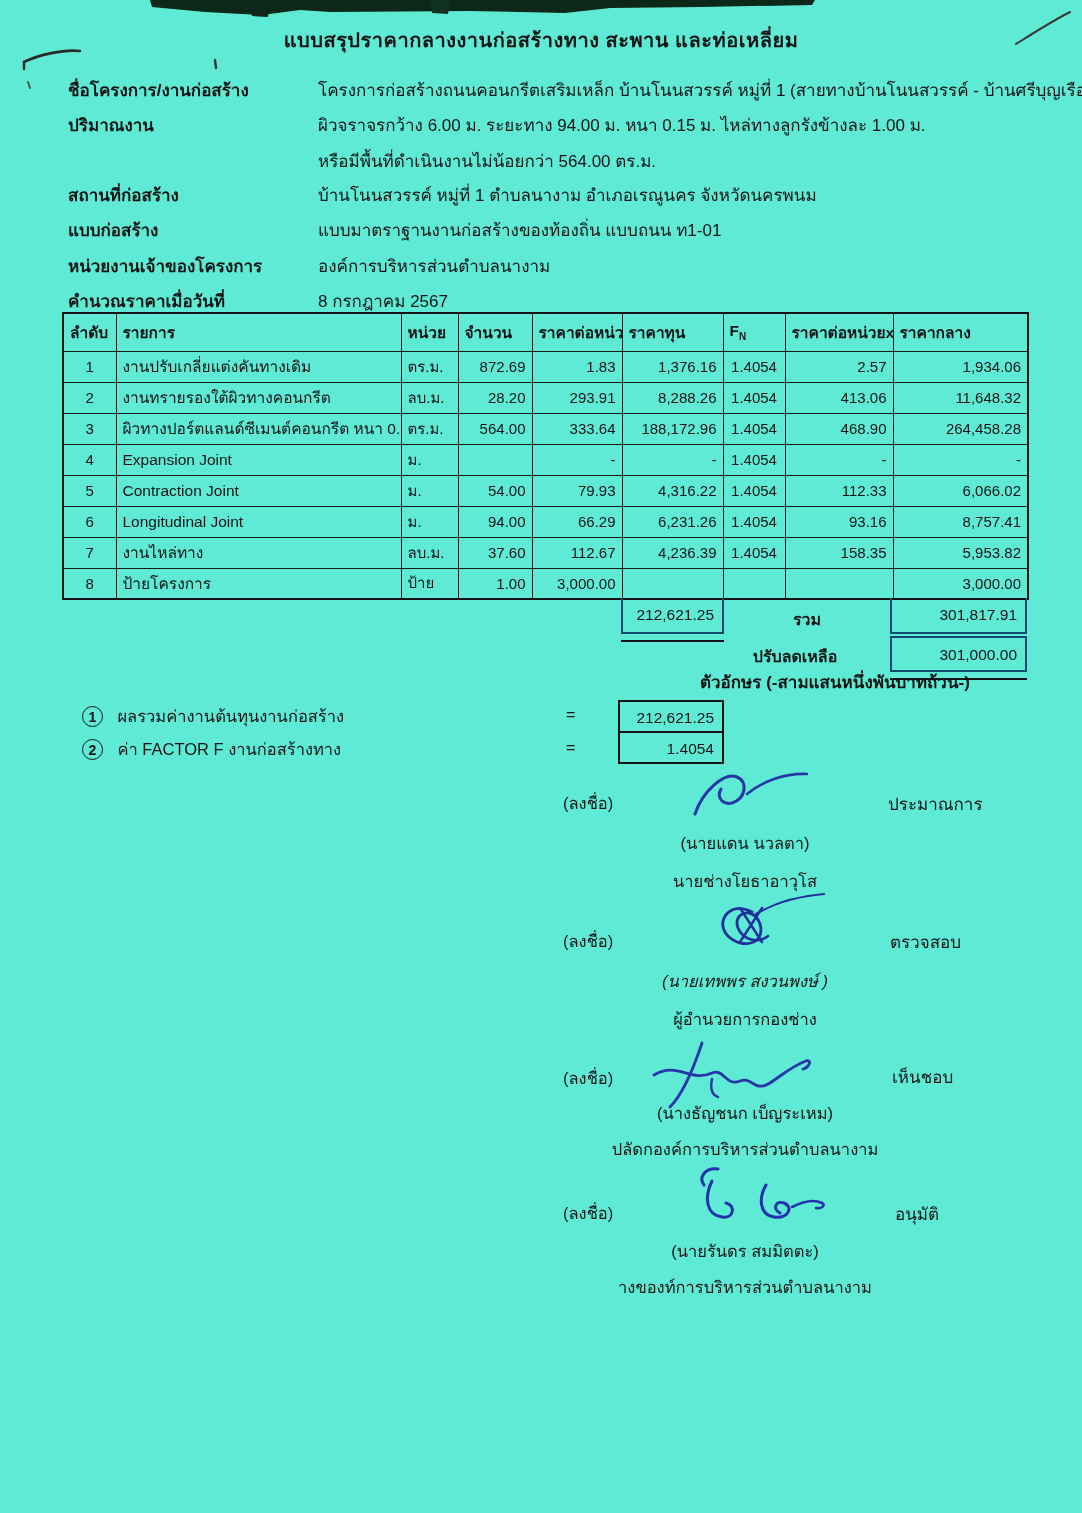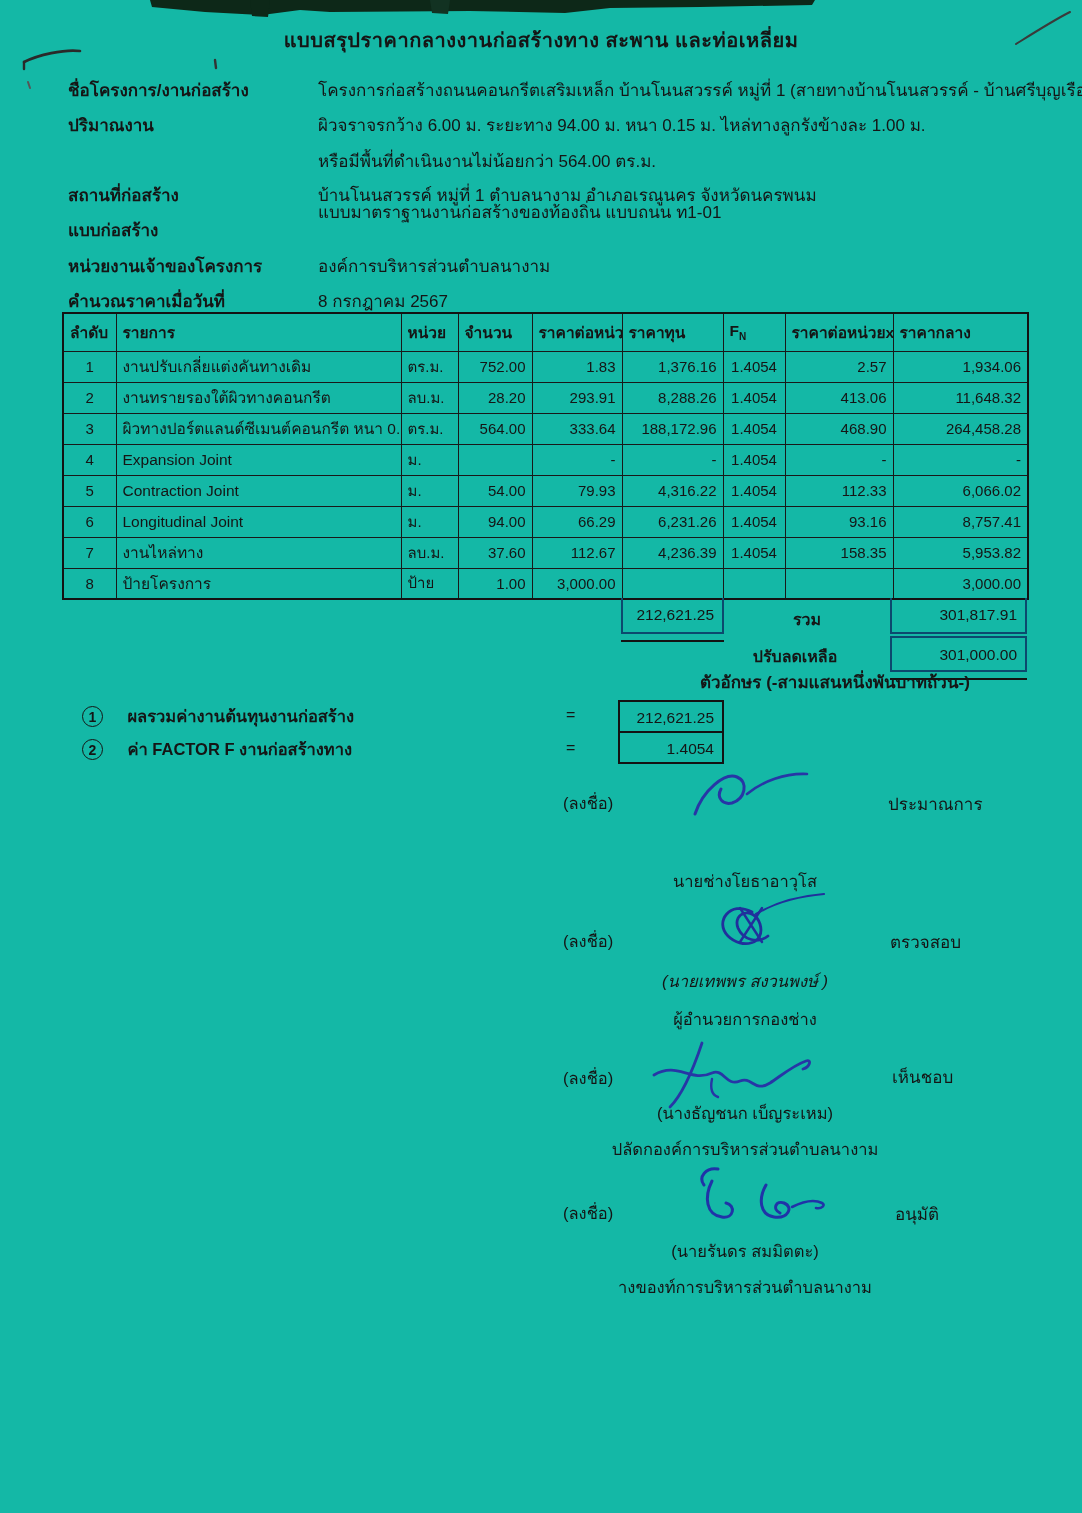--- a/index.html
+++ b/index.html
@@ -1,19 +1,19 @@
 <!DOCTYPE html>
 <html><head>
 <meta charset="utf-8">
 <style>
   * { margin:0; padding:0; box-sizing:border-box; }
   html,body { background:#ffffff; }
   .page {
     position:relative; width:1082px; height:1513px;
-    background:#14b8a6; color:#151515; overflow:hidden;
+    background:#5eead4; color:#151515; overflow:hidden;
     font-family:"Liberation Sans", sans-serif;
   }
   .abs { position:absolute; }
   .doc-title {
     top:24px; left:0; width:1082px; text-align:center;
     font-size:20px; font-weight:bold; letter-spacing:.5px;
   }
   .field-label { left:68px; font-size:17px; font-weight:bold; white-space:nowrap; }
   .field-value { left:318px; font-size:17px; white-space:nowrap; }
 
@@ -42,21 +42,21 @@
   .dblline { position:absolute; border-top:2.2px solid #131313; height:0; }
   .sumlabel { position:absolute; font-size:16px; font-weight:bold; text-align:center; }
 
   .in-words { position:absolute; font-size:17px; font-weight:bold; white-space:nowrap; }
 
   .note-circle {
     display:inline-block; width:21px; height:21px; border:1.6px solid #151515;
     border-radius:50%; text-align:center; font-size:14px; line-height:20px; font-weight:bold;
     vertical-align:middle;
   }
-  .note-text { font-size:16.5px; font-weight:bold; margin-left:20px; vertical-align:middle; }
+  .note-text { font-size:16.5px; font-weight:normal; margin-left:10px; vertical-align:middle; }
   .note-eq { position:absolute; left:566px; font-size:16px; }
   .notebox {
     position:absolute; left:618px; width:106px; height:33px; border:2px solid #131313;
     font-size:15.5px; text-align:right; padding:7px 8px 0 0;
   }
 
   .sig-label { position:absolute; left:563px; font-size:16.5px; }
   .sig-role  { position:absolute; font-size:17px; white-space:nowrap; }
   .sig-name  { position:absolute; left:560px; width:370px; text-align:center; font-size:16.5px; white-space:nowrap; }
   .sig-pos   { position:absolute; left:560px; width:370px; text-align:center; font-size:16.5px; white-space:nowrap; }
@@ -88,21 +88,21 @@
   <div class="abs doc-title">แบบสรุปราคากลางงานก่อสร้างทาง  สะพาน  และท่อเหลี่ยม</div>
 
   <div class="abs field-label" style="top:76px">ชื่อโครงการ/งานก่อสร้าง</div>
   <div class="abs field-value" style="top:76px">โครงการก่อสร้างถนนคอนกรีตเสริมเหล็ก บ้านโนนสวรรค์  หมู่ที่ 1  (สายทางบ้านโนนสวรรค์ - บ้านศรีบุญเรือง)</div>
   <div class="abs field-label" style="top:111px">ปริมาณงาน</div>
   <div class="abs field-value" style="top:111px">ผิวจราจรกว้าง 6.00 ม. ระยะทาง 94.00 ม. หนา 0.15 ม. ไหล่ทางลูกรังข้างละ 1.00 ม.</div>
   <div class="abs field-value" style="top:147px">หรือมีพื้นที่ดำเนินงานไม่น้อยกว่า  564.00  ตร.ม.</div>
   <div class="abs field-label" style="top:181px">สถานที่ก่อสร้าง</div>
   <div class="abs field-value" style="top:181px">บ้านโนนสวรรค์  หมู่ที่ 1  ตำบลนางาม  อำเภอเรณูนคร  จังหวัดนครพนม</div>
   <div class="abs field-label" style="top:216px">แบบก่อสร้าง</div>
-  <div class="abs field-value" style="top:198px">แบบมาตราฐานงานก่อสร้างของท้องถิ่น แบบถนน ท1-01</div>
+  <div class="abs field-value" style="top:216px">แบบมาตราฐานงานก่อสร้างของท้องถิ่น แบบถนน ท1-01</div>
   <div class="abs field-label" style="top:252px">หน่วยงานเจ้าของโครงการ</div>
   <div class="abs field-value" style="top:252px">องค์การบริหารส่วนตำบลนางาม</div>
   <div class="abs field-label" style="top:287px">คำนวณราคาเมื่อวันที่</div>
   <div class="abs field-value" style="top:287px">8 กรกฎาคม 2567</div>
 
   <table class="cost">
     <colgroup>
       <col style="width:53px">
         <col style="width:285px">
         <col style="width:57px">
@@ -124,21 +124,21 @@
         <th><span>F</span><sub>N</sub></th>
         <th><span>ราคาต่อหน่วยxF</span></th>
         <th>ราคากลาง</th>
       </tr>
     </thead>
     <tbody>
       <tr>
         <td class="c-no">1</td>
         <td class="c-item">งานปรับเกลี่ยแต่งคันทางเดิม</td>
         <td class="c-unit">ตร.ม.</td>
-        <td class="c-num">752.00</td>
+        <td class="c-num">872.69</td>
         <td class="c-num">1.83</td>
         <td class="c-num">1,376.16</td>
         <td class="c-fn">1.4054</td>
         <td class="c-num">2.57</td>
         <td class="c-num">1,934.06</td>
       </tr>
       <tr>
         <td class="c-no">2</td>
         <td class="c-item">งานทรายรองใต้ผิวทางคอนกรีต</td>
         <td class="c-unit">ลบ.ม.</td>
@@ -246,20 +246,21 @@
   </div>
   <div class="note-eq" style="top:739px;">=</div>
   <div class="notebox" style="top:731px;">1.4054</div>
 
   <div class="sig-label" style="top:790px;">(ลงชื่อ)</div>
   <svg class="ink" style="left:685px; top:762px;" width="140" height="62">
     <path d="M10,52 C18,28 40,10 52,15 C64,20 60,37 47,41 C38,43 31,36 36,27" fill="none" stroke="#2736a6" stroke-width="3" stroke-linecap="round"></path>
     <path d="M62,32 C78,19 100,11 122,12" fill="none" stroke="#2736a6" stroke-width="2.6" stroke-linecap="round"></path>
   </svg>
   <div class="sig-role" style="left:888px; top:790px;">ประมาณการ</div>
+  <div class="sig-name" style="top:830px;">(นายแดน  นวลตา)</div>
   <div class="sig-pos" style="top:868px;">นายช่างโยธาอาวุโส</div>
 
   <div class="sig-label" style="top:928px;">(ลงชื่อ)</div>
   <svg class="ink" style="left:700px; top:892px;" width="130" height="66">
     <path d="M52,20 C30,8 14,30 28,44 C42,58 66,52 60,32 C54,14 32,20 38,36 C43,48 58,52 68,44" fill="none" stroke="#20309c" stroke-width="2.8" stroke-linecap="round"></path>
     <path d="M56,22 C76,10 100,4 124,2" fill="none" stroke="#20309c" stroke-width="2.2" stroke-linecap="round"></path>
     <path d="M40,16 L62,50 M62,16 L40,50" fill="none" stroke="#20309c" stroke-width="2.4" stroke-linecap="round"></path>
   </svg>
   <div class="sig-role" style="left:890px; top:928px;">ตรวจสอบ</div>
   <div class="sig-name" style="top:968px;font-style:italic;">(นายเทพพร  สงวนพงษ์ )</div>

